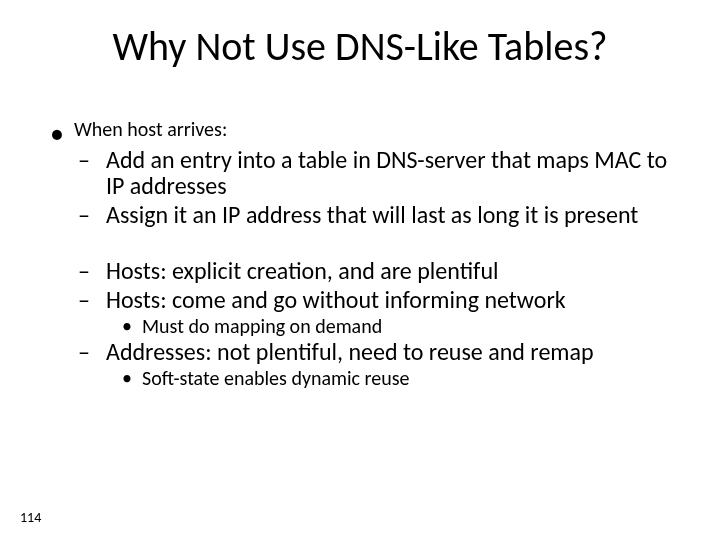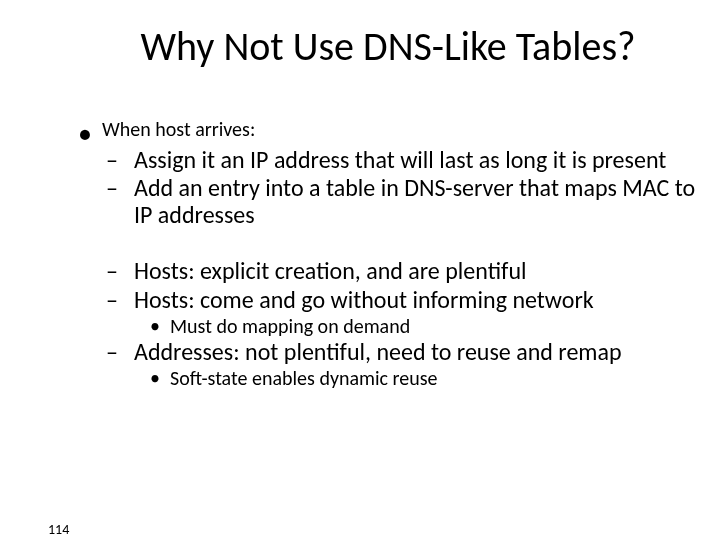--- a/index.html
+++ b/index.html
@@ -9,21 +9,20 @@
     height: 540px;
     background: #fff;
     font-family: Calibri, "Segoe UI", Arial, sans-serif;
     color: #000;
   }
   .slide {
     position: relative;
     width: 620px;
     height: 540px;
     box-sizing: border-box;
-    margin-left: 28px;
   }
   .title {
     position: absolute;
     top: 22px;
     left: 0;
     width: 720px;
     text-align: center;
     font-size: 40px;
     font-weight: 400;
     letter-spacing: 0px;
@@ -75,37 +74,37 @@
     position: absolute;
     left: 0;
     top: 0;
   }
   .gap {
     height: 28px;
   }
   .slidenum {
     position: absolute;
     left: 20px;
-    bottom: 2px;
+    bottom: 14px;
     font-size: 14px;
     color: #000;
   }
 </style>
 </head>
 <body>
 
 <div class="slide">
 
   <div class="title">Why Not Use DNS-Like Tables?</div>
 
   <div class="body">
 
     <div class="b1">When host arrives:</div>
+    <div class="b2">Add an entry into a table in DNS-server that maps MAC to IP addresses</div>
     <div class="b2">Assign it an IP address that will last as long it is present</div>
-    <div class="b2">Add an entry into a table in DNS-server that maps MAC to IP addresses</div>
 
     <div class="gap"></div>
 
     <div class="b2">Hosts: explicit creation, and are plentiful</div>
     <div class="b2">Hosts: come and go without informing network</div>
     <div class="b3">Must do mapping on demand</div>
     <div class="b2">Addresses: not plentiful, need to reuse and remap</div>
     <div class="b3">Soft-state enables dynamic reuse</div>
 
   </div>

